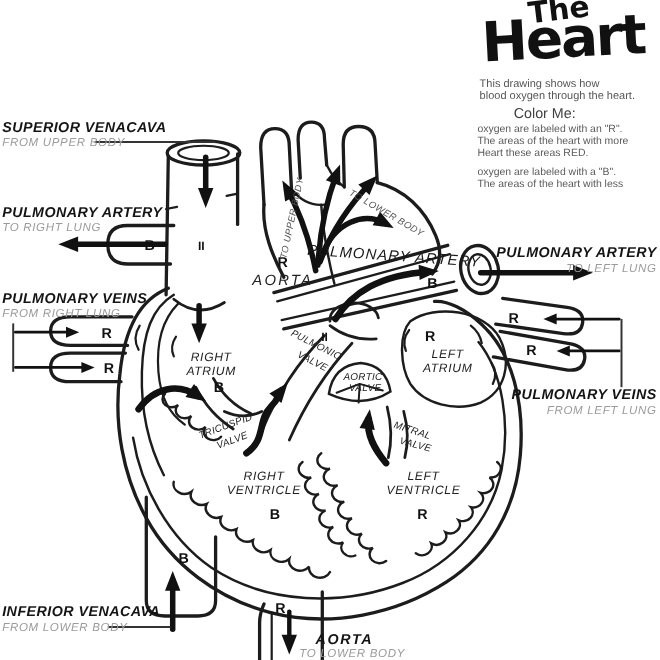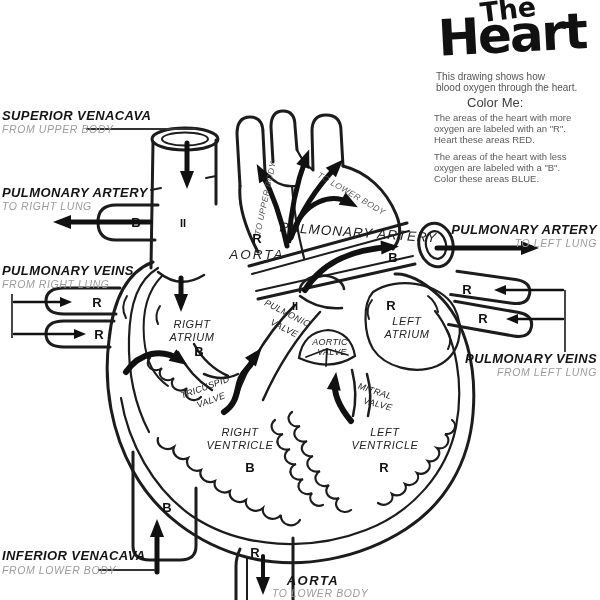--- a/index.html
+++ b/index.html
@@ -32,28 +32,27 @@
 <div class="stage">
 
   <div class="titleThe">The</div>
   <div class="titleHeart">Heart</div>
   <div class="intro">
     <div>This drawing shows how</div>
     <div>blood oxygen through the heart.</div>
   </div>
   <div class="cmHead">Color Me:</div>
   <div class="cmP1">
+    <div>oxygen are labeled with an "R".</div>
     <div>The areas of the heart with more</div>
-    <div>oxygen are labeled with an "R".</div>
     <div>Heart these areas RED.</div>
   </div>
   <div class="cmP2">
+    <div>oxygen are labeled with a "B".</div>
     <div>The areas of the heart with less</div>
-    <div>oxygen are labeled with a "B".</div>
-    <div>Color these areas BLUE.</div>
   </div>
 
   <svg width="600" height="600" viewBox="0 0 600 600">
     <defs>
       <marker id="ahb" markerUnits="userSpaceOnUse" markerWidth="20" markerHeight="20" refX="10" refY="10" orient="auto">
         <path d="M1,3 L19,10 L1,17 Z" fill="#111"></path>
       </marker>
       <marker id="ahs" markerUnits="userSpaceOnUse" markerWidth="14" markerHeight="14" refX="7" refY="7" orient="auto">
         <path d="M1,2 L13,7 L1,12 Z" fill="#111"></path>
       </marker>

